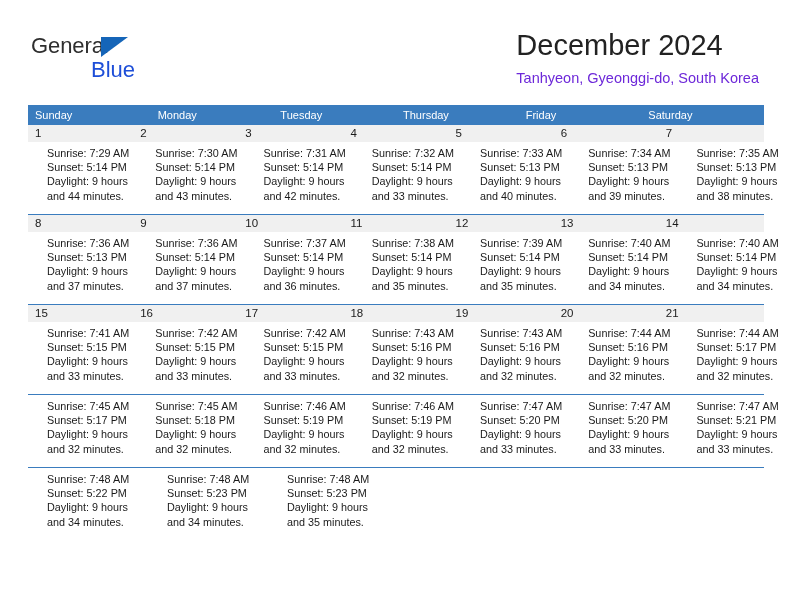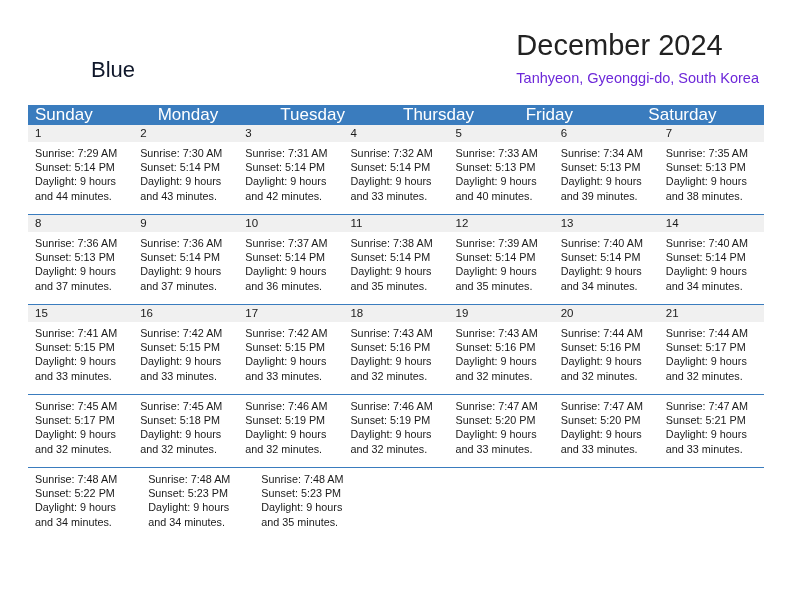--- a/index.html
+++ b/index.html
@@ -57,21 +57,21 @@
     width: 0;
     height: 0;
     border-left: 27px solid #1565b8;
     border-bottom: 20px solid transparent;
   }
   .brand-blue {
     position: absolute;
     left: 60px;
     top: 24px;
     font-size: 22px;
-    color: #0f172a;
+    color: #1d4ed8;
     font-family: "Liberation Sans", sans-serif;
   }
 
   .titles {
     position: absolute;
     right: 33px;
     top: 28px;
     text-align: left;
   }
   .month-title {
@@ -97,21 +97,21 @@
   }
 
   .weekday-row {
     display: flex;
     background: #3a7cbe;
     height: 20px;
   }
   .weekday-cell {
     flex: 1 1 0;
     color: #ffffff;
-    font-size: 17px;
+    font-size: 11px;
     line-height: 20px;
     padding-left: 7px;
     box-sizing: border-box;
     white-space: nowrap;
     overflow: hidden;
   }
 
   .week-row {
     border-top: 1px solid #3a7cbe;
     display: flex;
@@ -137,39 +137,44 @@
 
   .info-row {
     display: flex;
     background: #ffffff;
     height: 72px;
   }
   .info-cell {
     flex: 1 1 0;
     padding: 4px 7px 1px 7px;
     box-sizing: border-box;
+    margin-left: 12px;
   }
   .info-line {
     font-size: 10.8px;
     line-height: 14.2px;
     color: #1a1a1a;
     white-space: nowrap;
   }
   .empty-cell {
     flex: 1 1 0;
   }
 </style>
 </head>
 <body>
 
 <div class="page">
 
   <div class="header">
 
     <div class="brand">
+      <div class="brand-top">
+        <span class="brand-general">General</span>
+        <span class="brand-triangle"></span>
+      </div>
       <span class="brand-blue">Blue</span>
     </div>
 
     <div class="titles">
       <div class="month-title">December 2024</div>
       <div class="location-title">Tanhyeon, Gyeonggi-do, South Korea</div>
     </div>
 
   </div>
 

